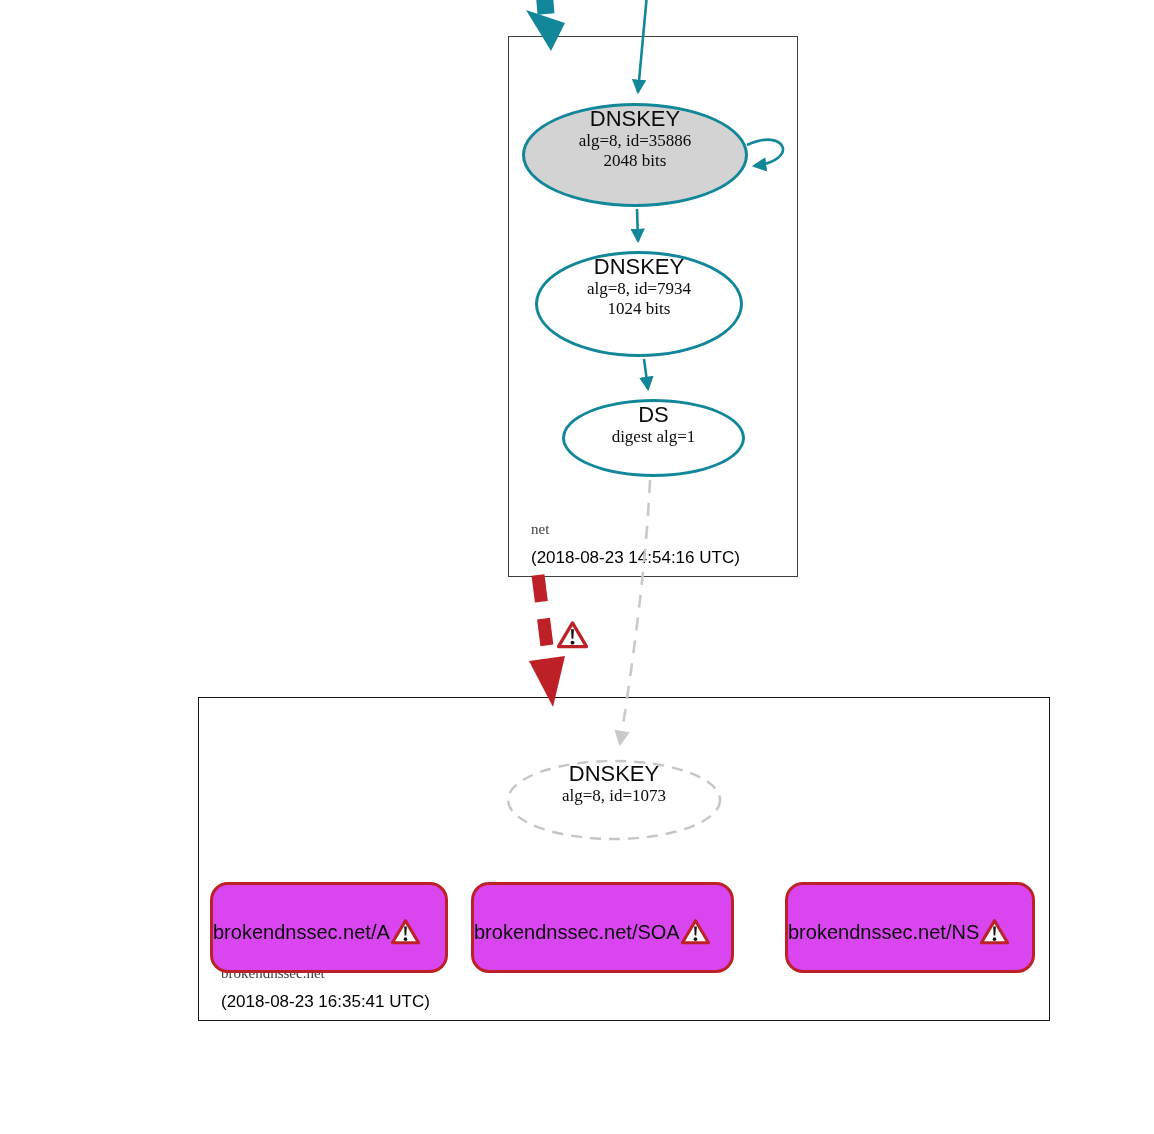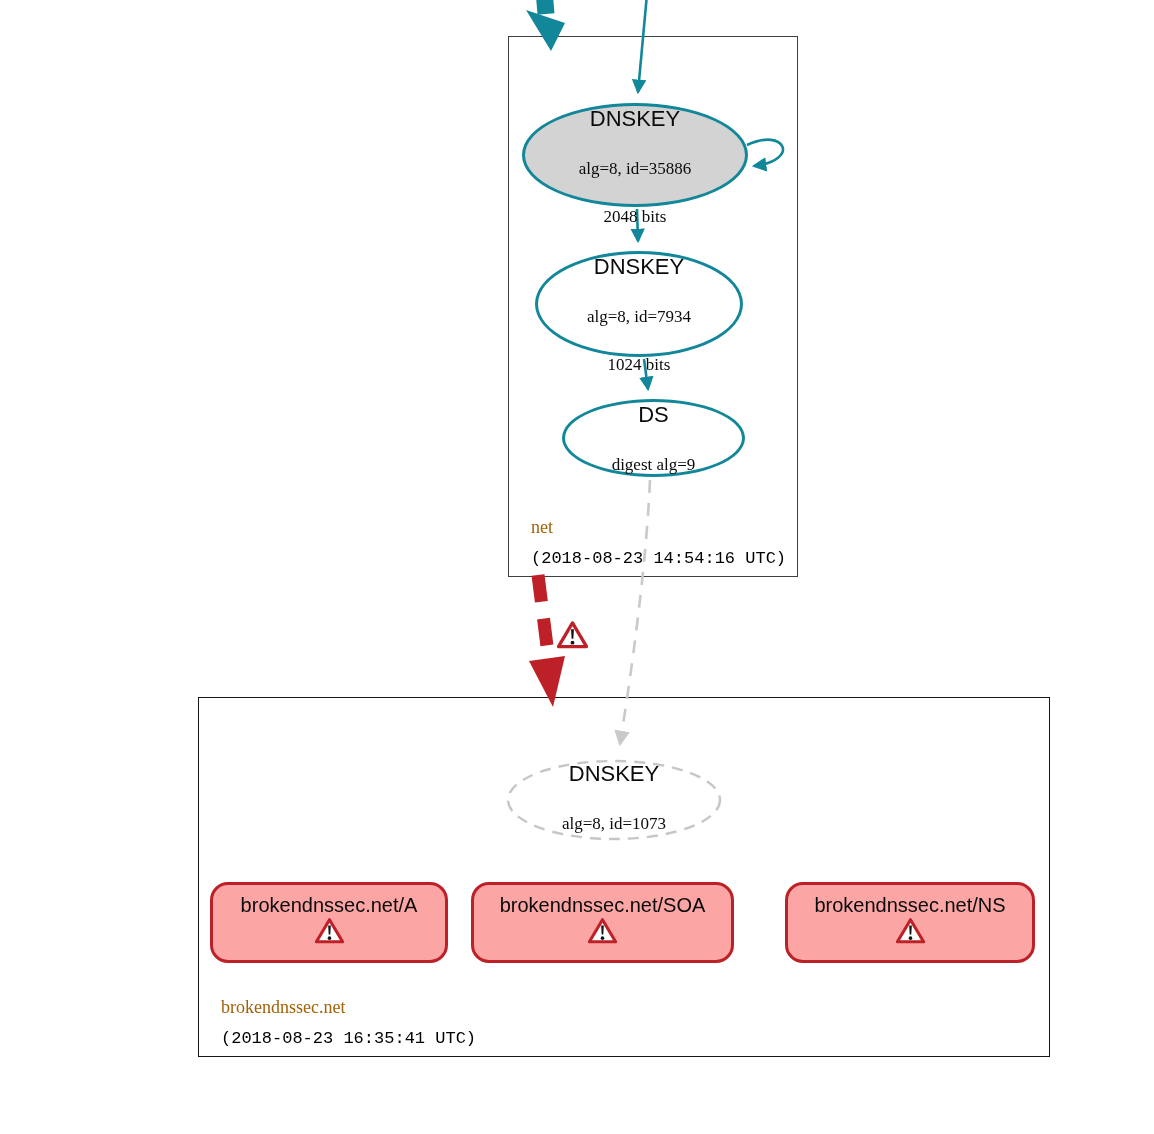--- a/index.html
+++ b/index.html
@@ -10,45 +10,45 @@
   }
   *{box-sizing:border-box;margin:0;padding:0;}
   body{background:#ffffff;font-family:"Liberation Sans",sans-serif;}
   .stage{position:relative;width:1154px;height:1134px;background:#fff;overflow:hidden;}
 
   
   .zbox{position:absolute;background:transparent;}
   .zbox.net{border:1px solid #3f3f3f;}
   .zbox.broken{border:1.5px solid #161616;}
   .zlabel{position:absolute;left:22px;bottom:38px;font-family:"Liberation Serif",serif;
-          font-size:18px;color:#a16207;white-space:nowrap;}
-  .zts{position:absolute;left:22px;bottom:8px;font-family:Liberation Mono, monospace;
+          font-size:15px;color:#404040;white-space:nowrap;}
+  .zts{position:absolute;left:22px;bottom:8px;font-family:Liberation Sans, sans-serif;
        font-size:17px;color:#000;white-space:nowrap;}
 
   
   svg.edges{position:absolute;left:0;top:0;width:1154px;height:1134px;z-index:2;}
   .e-teal{stroke:var(--teal);fill:none;}
   .e-teal-fill{fill:var(--teal);stroke:none;}
   .e-red-dash{stroke:var(--red);fill:none;}
   .e-red-fill{fill:var(--red);stroke:none;}
   .e-gray{stroke:var(--gray-edge);fill:none;}
   .ell-dashed{stroke:#c6c6c6;fill:#ffffff;}
 
   
   .node{position:absolute;z-index:3;display:flex;flex-direction:column;align-items:center;
         text-align:center;}
   .node.ellipse{border:3px solid var(--teal);border-radius:50%;background:#fff;}
   .node.filled{background:var(--node-fill);}
   .node.ghost{background:transparent;border:none;}
   .ntitle{font-family:"Liberation Sans",sans-serif;font-size:22px;line-height:25px;color:#0b0b0b;}
-  .ndetail{font-family:"Liberation Serif",serif;font-size:17px;line-height:20px;color:#0b0b0b;margin-top:28px;}
+  .ndetail{font-family:"Liberation Serif",serif;font-size:17px;line-height:20px;color:#0b0b0b;}
 
   
-  .rrset{position:absolute;top:882px;height:81px;z-index:3;border:3px solid var(--red);
-         border-radius:18px;background:#fca5a5;display:flex;flex-direction:column;
+  .rrset{position:absolute;top:882px;height:91px;z-index:3;border:3px solid var(--red);
+         border-radius:18px;background:#d946ef;display:flex;flex-direction:row;
          align-items:center;padding-top:9px;}
   .rlabel{font-family:"Liberation Sans",sans-serif;font-size:20px;line-height:23px;color:#0b0b0b;
           white-space:nowrap;}
 
   
   .warn{display:inline-block;line-height:0;}
   .warn svg .wtri{fill:#fff;stroke:var(--red);stroke-width:3.4;stroke-linejoin:round;}
   .warn svg .wex{fill:#141414;}
   .warn svg .wdot{fill:#141414;}
   .warn.floating{position:absolute;z-index:4;}
@@ -56,21 +56,21 @@
 </head>
 <body>
 
 <div class="stage">
 
   <div class="zbox net" style="left:508px;top:36px;width:290px;height:541px">
     <div class="zlabel">net</div>
     <div class="zts">(2018-08-23 14:54:16 UTC)</div>
   </div>
 
-  <div class="zbox broken" style="left:198px;top:697px;width:852px;height:360px">
+  <div class="zbox broken" style="left:198px;top:697px;width:852px;height:324px">
     <div class="zlabel">brokendnssec.net</div>
     <div class="zts">(2018-08-23 16:35:41 UTC)</div>
   </div>
 
   <svg class="edges">
     <defs>
       <marker id="mteal" viewBox="0 0 10 10" refX="8.5" refY="5" markerWidth="5.6" markerHeight="5.6" orient="auto-start-reverse">
         <path d="M0,0 L10,5 L0,10 z" fill="#12879a"></path>
       </marker>
       <marker id="mgray" viewBox="0 0 10 10" refX="8.5" refY="5" markerWidth="6" markerHeight="6" orient="auto-start-reverse">
@@ -104,21 +104,21 @@
   </div>
 
   <div class="node ellipse" style="left:535px;top:251px;width:208px;height:106px">
     <div class="ntitle">DNSKEY</div>
     <div class="ndetail">alg=8, id=7934</div>
     <div class="ndetail">1024 bits</div>
   </div>
 
   <div class="node ellipse" style="left:562px;top:399px;width:183px;height:78px">
     <div class="ntitle">DS</div>
-    <div class="ndetail">digest alg=9</div>
+    <div class="ndetail">digest alg=1</div>
   </div>
 
   <span class="warn floating" style="left:556px;top:620px">
     <svg viewBox="0 0 34 31" width="33" height="30">
       <path class="wtri" d="M17 3 L31.5 27.5 L2.5 27.5 Z"></path>
       <path class="wex" d="M15.5 9.5 h3 l-0.6 9.8 h-1.8 Z"></path>
       <circle class="wdot" cx="17" cy="23.4" r="2"></circle>
     </svg>
   </span>
 

